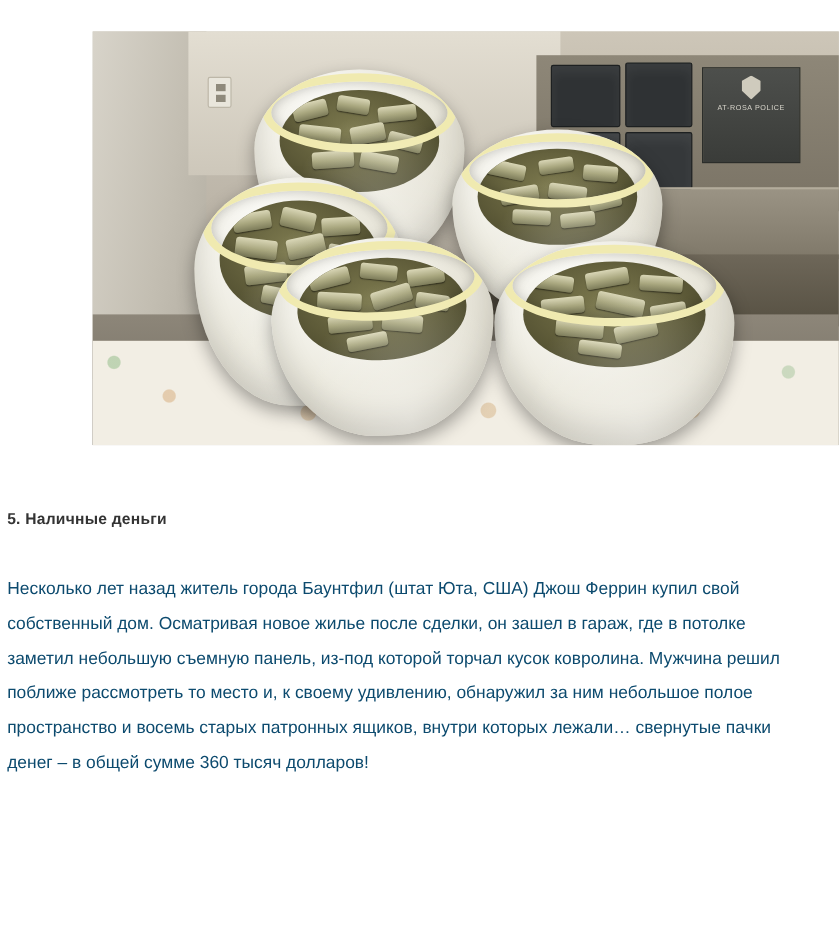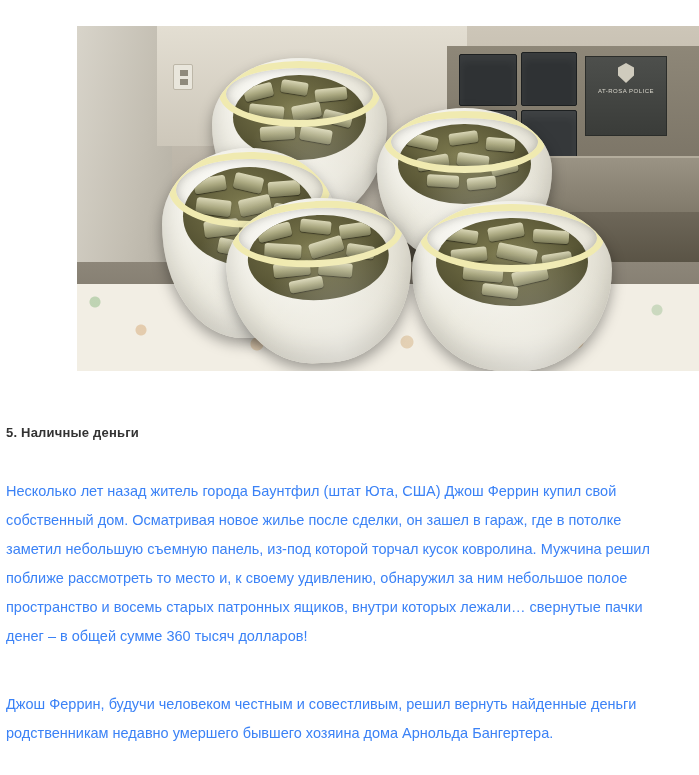--- a/index.html
+++ b/index.html
@@ -157,21 +157,21 @@
     font-weight: bold;
     color: #333333;
     letter-spacing: .2px;
   }
   .para {
     position: absolute;
     left: 6px;
     width: 668px;
     font-size: 14.5px;
     line-height: 29px;
-    color: #3b82f6;
+    color: #0c4a6e;
   }
   .para1 { top: 462px; }
   .para2 { top: 675px; }
 </style>
 </head>
 <body>
 
 <div class="page">
 
   <figure class="figure">
@@ -270,15 +270,14 @@
         </div>
         <div class="rim"></div>
         <div class="highlight"></div>
       </div>
     </div>
   </figure>
 
   <h2 class="heading">5. Наличные деньги</h2>
 
   <p class="para para1">Несколько лет назад житель города Баунтфил (штат Юта, США) Джош Феррин купил свой собственный дом. Осматривая новое жилье после сделки, он зашел в гараж, где в потолке заметил небольшую съемную панель, из-под которой торчал кусок ковролина. Мужчина решил поближе рассмотреть то место и, к своему удивлению, обнаружил за ним небольшое полое пространство и восемь старых патронных ящиков, внутри которых лежали… свернутые пачки денег – в общей сумме 360 тысяч долларов!</p>
-  <p class="para para2">Джош Феррин, будучи человеком честным и совестливым, решил вернуть найденные деньги родственникам недавно умершего бывшего хозяина дома Арнольда Бангертера.</p>
 
 </div>
 
 </body></html>

